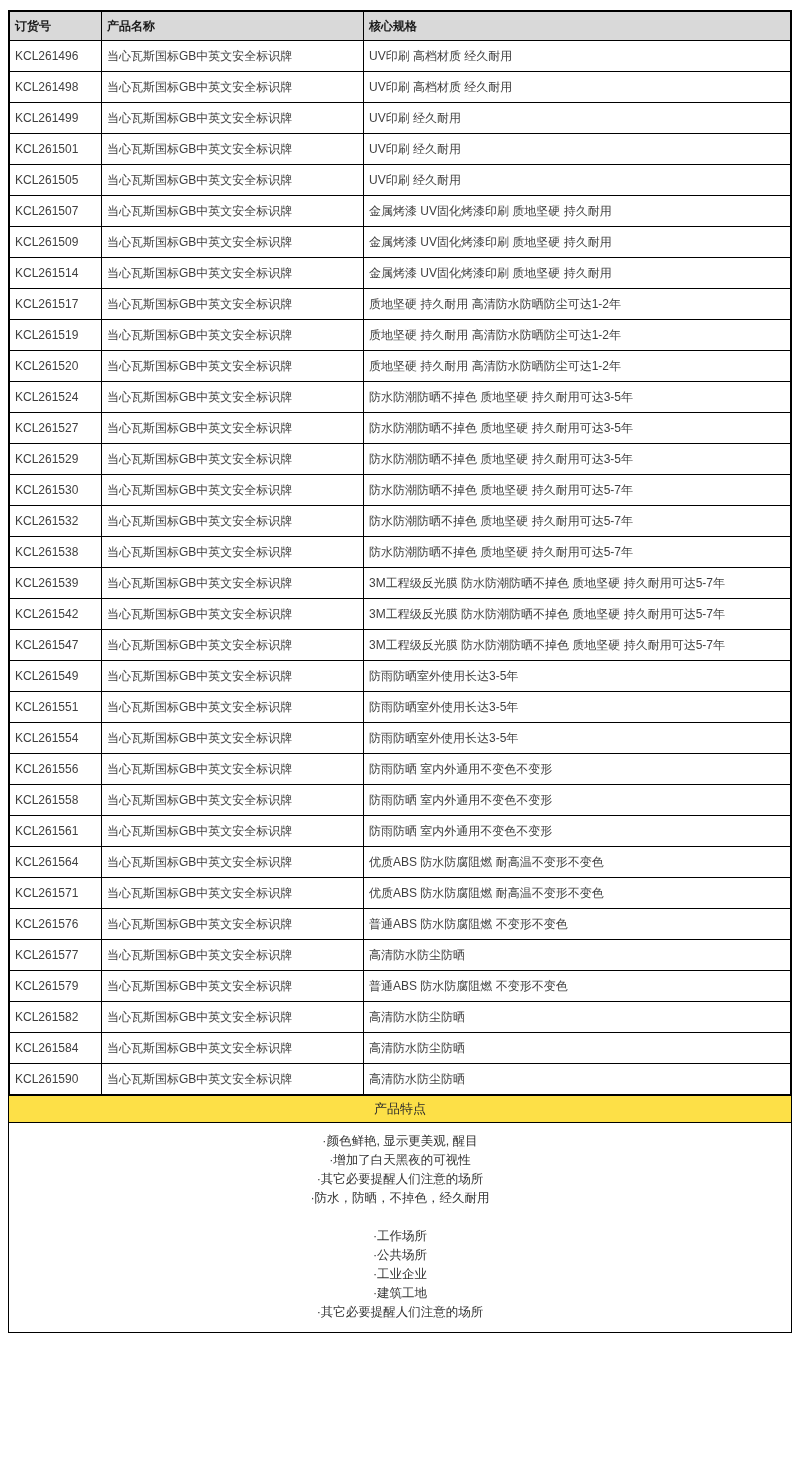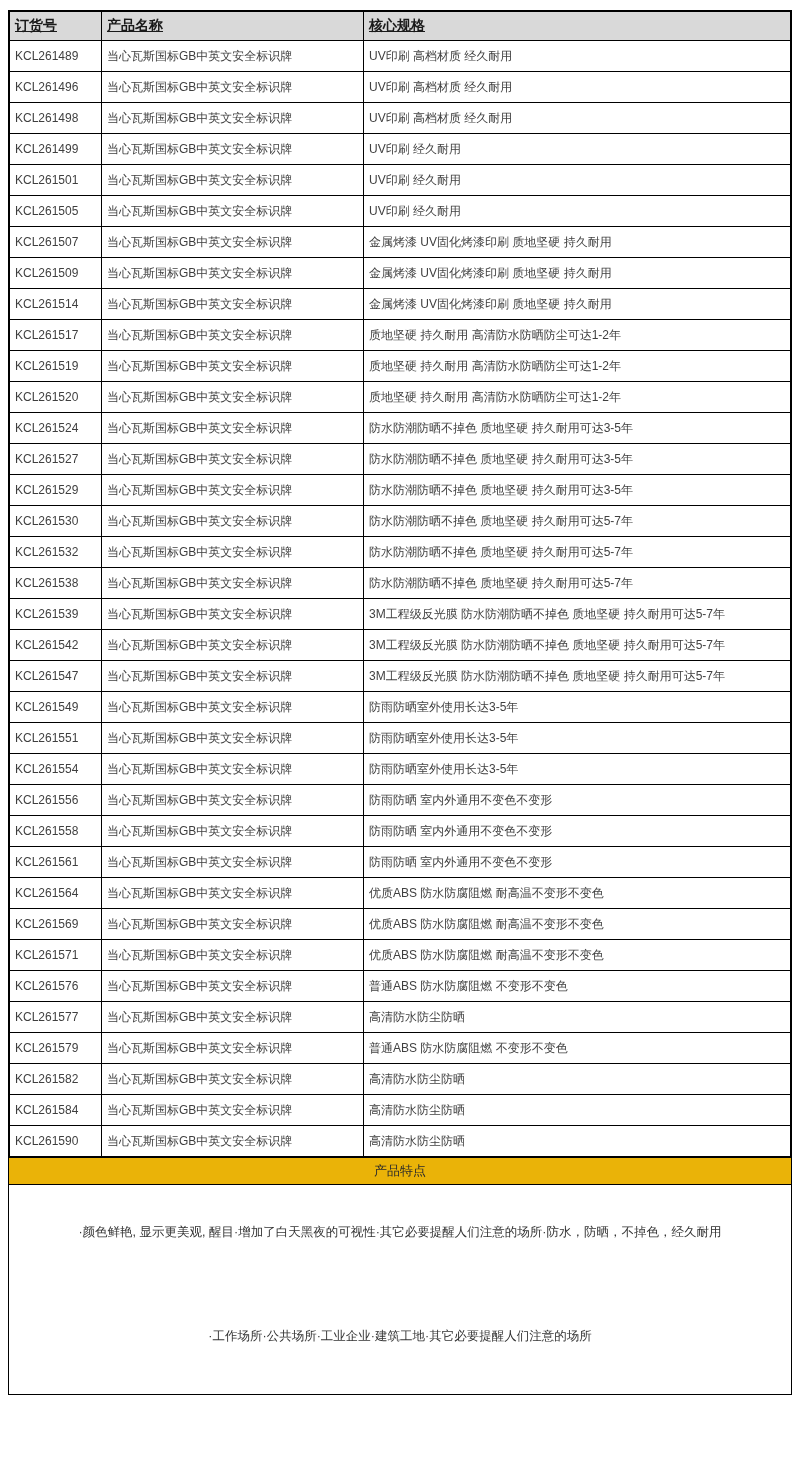--- a/index.html
+++ b/index.html
@@ -23,46 +23,46 @@
   table.spec-table th, table.spec-table td {
     border: 1px solid #000;
     padding: 0 4px 0 5px;
     vertical-align: middle;
     overflow: hidden;
     white-space: nowrap;
   }
   table.spec-table th {
     background: #d9d9d9;
     height: 29px;
-    font-size: 14px;
+    font-size: 12px;
     font-weight: bold;
     text-align: left;
     color: #1a1a1a;
-    text-decoration: underline;
   }
   table.spec-table td {
     height: 31px;
     font-size: 12px;
     color: #3f3f3f;
     background: #fff;
   }
   .section-header {
-    background: #eab308;
+    background: #fde047;
     border-top: 1px solid #000;
     border-bottom: 1px solid #000;
     height: 28px;
     display: flex;
     align-items: center;
     justify-content: center;
     font-size: 13px;
     color: #2b2b2b;
   }
   .section-body {
     background: #fff;
     display: flex;
+    flex-direction: column;
     align-items: center;
     justify-content: center;
     text-align: center;
     font-size: 12.5px;
     color: #333333;
     line-height: 19px;
   }
   .section-body.features { height: 94px; }
   .section-body.occasions { height: 115px; }
 </style>
@@ -80,35 +80,30 @@
       </colgroup>
       <thead>
         <tr>
           <th>订货号</th>
           <th>产品名称</th>
           <th>核心规格</th>
         </tr>
       </thead>
       <tbody>
           <tr>
-            <td>KCL261489</td>
+            <td>KCL261496</td>
             <td>当心瓦斯国标GB中英文安全标识牌</td>
             <td>UV印刷 高档材质 经久耐用</td>
           </tr>
           <tr>
-            <td>KCL261496</td>
+            <td>KCL261498</td>
             <td>当心瓦斯国标GB中英文安全标识牌</td>
             <td>UV印刷 高档材质 经久耐用</td>
           </tr>
           <tr>
-            <td>KCL261498</td>
-            <td>当心瓦斯国标GB中英文安全标识牌</td>
-            <td>UV印刷 高档材质 经久耐用</td>
-          </tr>
-          <tr>
             <td>KCL261499</td>
             <td>当心瓦斯国标GB中英文安全标识牌</td>
             <td>UV印刷 经久耐用</td>
           </tr>
           <tr>
             <td>KCL261501</td>
             <td>当心瓦斯国标GB中英文安全标识牌</td>
             <td>UV印刷 经久耐用</td>
           </tr>
           <tr>
@@ -216,25 +211,20 @@
             <td>当心瓦斯国标GB中英文安全标识牌</td>
             <td>防雨防晒 室内外通用不变色不变形</td>
           </tr>
           <tr>
             <td>KCL261561</td>
             <td>当心瓦斯国标GB中英文安全标识牌</td>
             <td>防雨防晒 室内外通用不变色不变形</td>
           </tr>
           <tr>
             <td>KCL261564</td>
-            <td>当心瓦斯国标GB中英文安全标识牌</td>
-            <td>优质ABS 防水防腐阻燃 耐高温不变形不变色</td>
-          </tr>
-          <tr>
-            <td>KCL261569</td>
             <td>当心瓦斯国标GB中英文安全标识牌</td>
             <td>优质ABS 防水防腐阻燃 耐高温不变形不变色</td>
           </tr>
           <tr>
             <td>KCL261571</td>
             <td>当心瓦斯国标GB中英文安全标识牌</td>
             <td>优质ABS 防水防腐阻燃 耐高温不变形不变色</td>
           </tr>
           <tr>
             <td>KCL261576</td>

